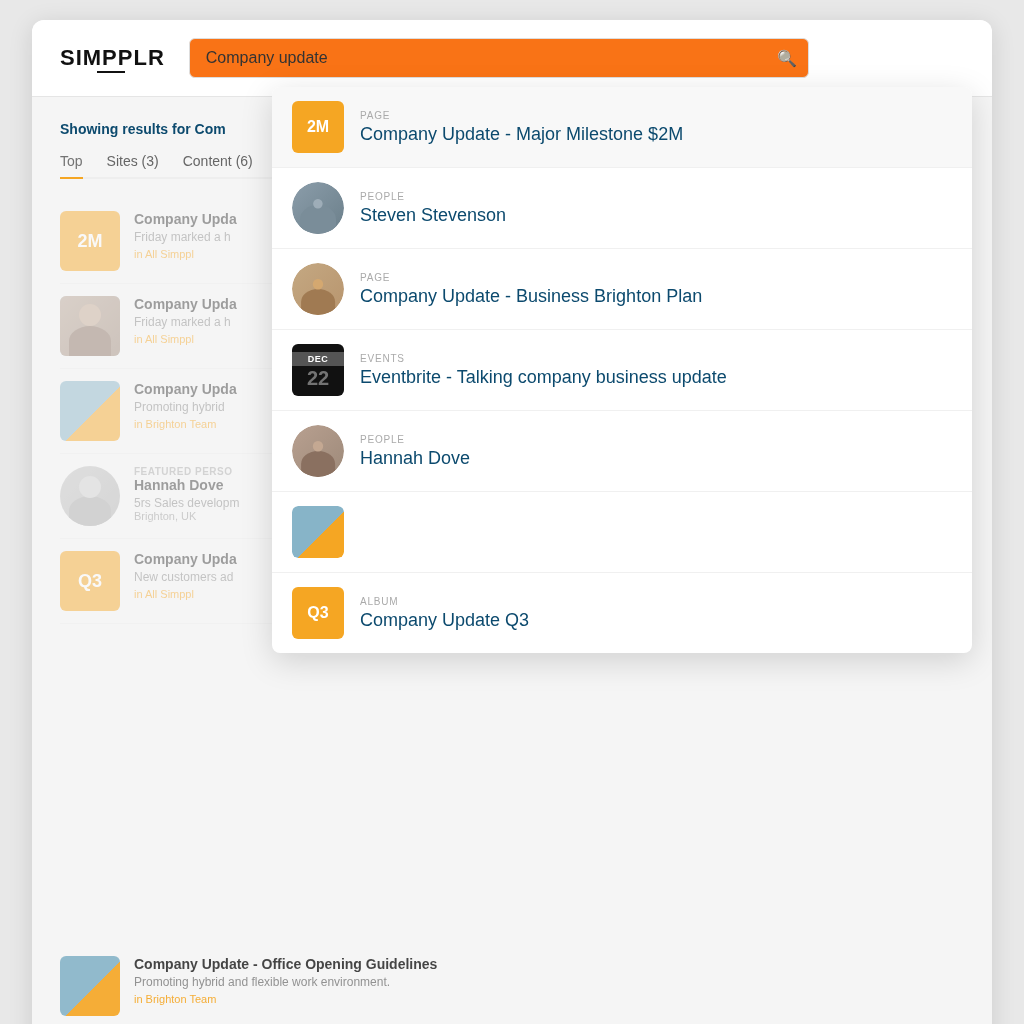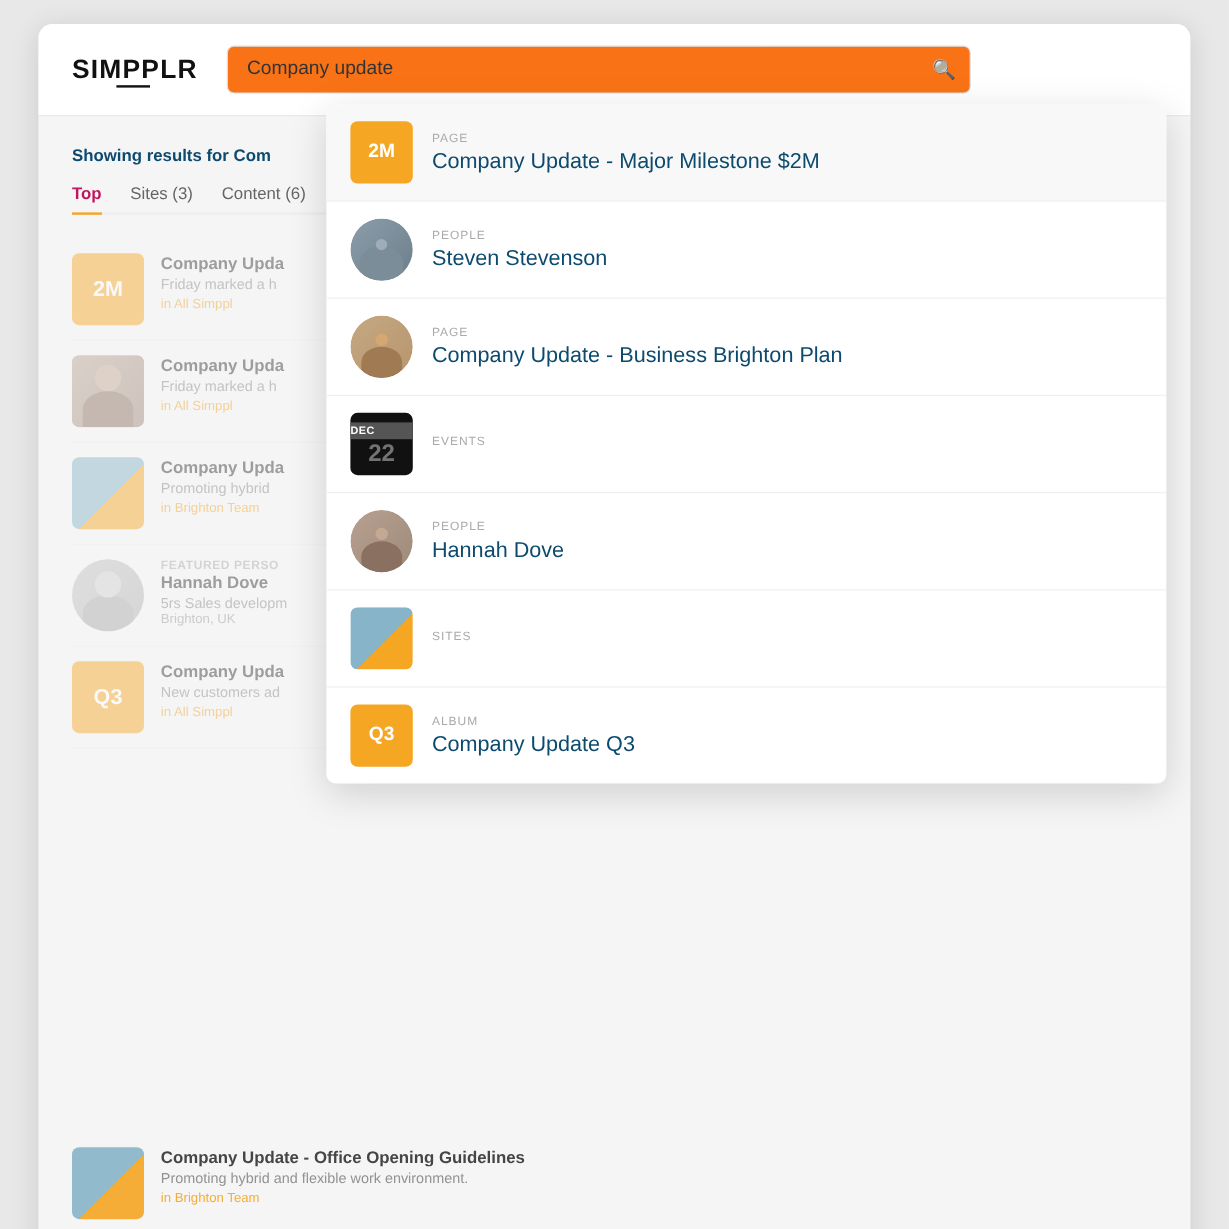--- a/index.html
+++ b/index.html
@@ -108,22 +108,22 @@
 
     .tab {
       font-size: 14px;
       color: #666;
       padding-bottom: 8px;
       cursor: pointer;
       position: relative;
     }
 
     .tab.active {
-      color: #be185d;
-      font-weight: 700;
+      color: #737373;
+      font-weight: 400;
     }
 
     .tab.active::after {
       content: '';
       position: absolute;
       bottom: -2px;
       left: 0;
       width: 100%;
       height: 2px;
       background: #f5a623;
@@ -243,21 +243,21 @@
     .dd-icon-event {
       background: #111;
       flex-direction: column;
       font-size: 11px;
       font-weight: 700;
     }
 
     .dd-icon-event .month {
       background: #555;
       width: 100%;
-      text-align: left;
+      text-align: center;
       font-size: 9px;
       letter-spacing: 0.5px;
       padding: 2px 0;
       color: #fff;
       font-weight: 600;
     }
 
     .dd-icon-event .day {
       font-size: 20px;
       font-weight: 700;
@@ -526,39 +526,39 @@
         </div>
       </div>
 
       <div class="dropdown-item">
         <div class="dd-icon dd-icon-event">
           <div class="month">DEC</div>
           <div class="day">22</div>
         </div>
         <div class="dd-text">
           <div class="dd-category">EVENTS</div>
+          <div class="dd-title">Eventbrite - Talking company business update</div>
         </div>
       </div>
 
       <div class="dropdown-item">
         <div class="dd-icon dd-icon-avatar">
           <div class="person3-avatar"></div>
         </div>
         <div class="dd-text">
           <div class="dd-category">PEOPLE</div>
           <div class="dd-title">Hannah Dove</div>
         </div>
       </div>
 
       <div class="dropdown-item">
         <div class="dd-icon">
           <div class="sites-thumb"></div>
         </div>
         <div class="dd-text">
-          <div class="dd-category">SITES</div>
         </div>
       </div>
 
       <div class="dropdown-item">
         <div class="dd-icon dd-icon-orange">Q3</div>
         <div class="dd-text">
           <div class="dd-category">ALBUM</div>
           <div class="dd-title">Company Update Q3</div>
         </div>
       </div>

